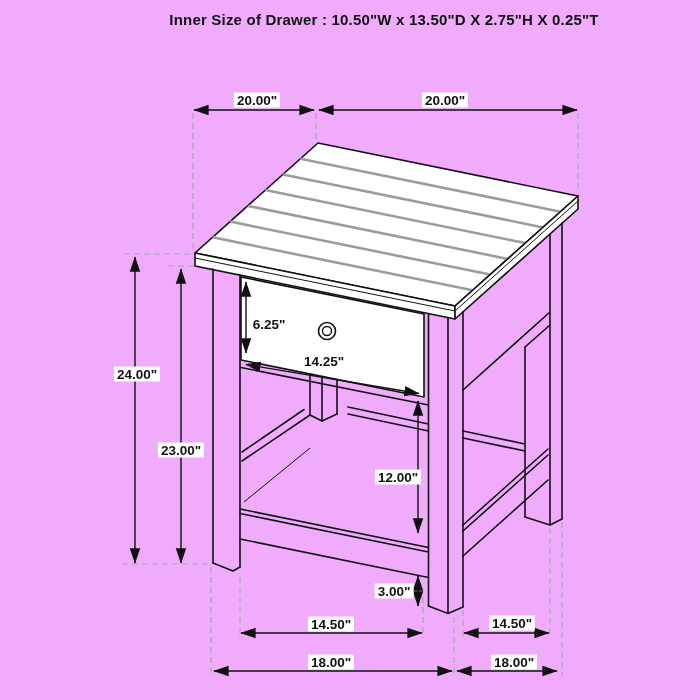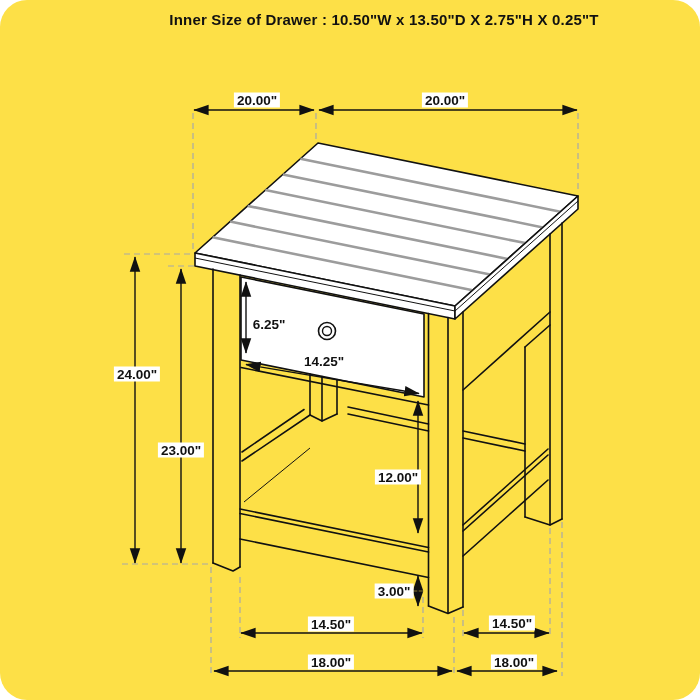--- a/index.html
+++ b/index.html
@@ -1,19 +1,18 @@
 <!DOCTYPE html>
 <html><head>
 <meta charset="utf-8">
 <style>
   html,body{margin:0;padding:0;background:#fff;}
   #stage{
-    position:relative;width:700px;height:700px;background:#fde047;overflow:hidden;
+    position:relative;width:700px;height:700px;background:#f0abfc;overflow:hidden;
     font-family:"Liberation Sans",sans-serif;
-    border-radius:27px;
   }
   #drawing{position:absolute;left:0;top:0;}
   .title{
     position:absolute;left:384px;top:11px;transform:translateX(-50%);
     font-size:15px;font-weight:bold;color:#111;white-space:nowrap;letter-spacing:0.2px;
   }
   .dim{
     position:absolute;transform:translate(-50%,-50%);
     background:#ffffff;padding:0 3px;
     font-size:13.5px;font-weight:bold;color:#111;white-space:nowrap;

